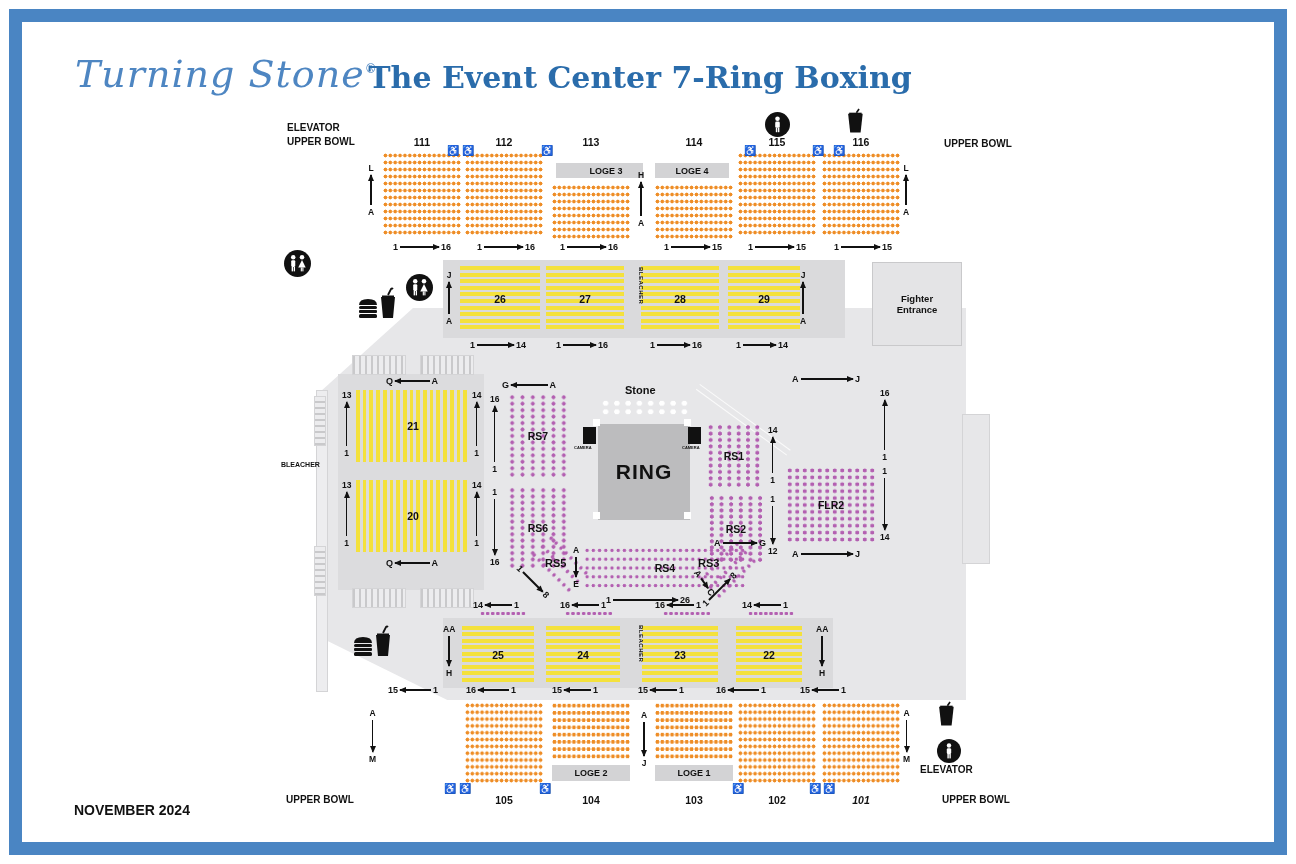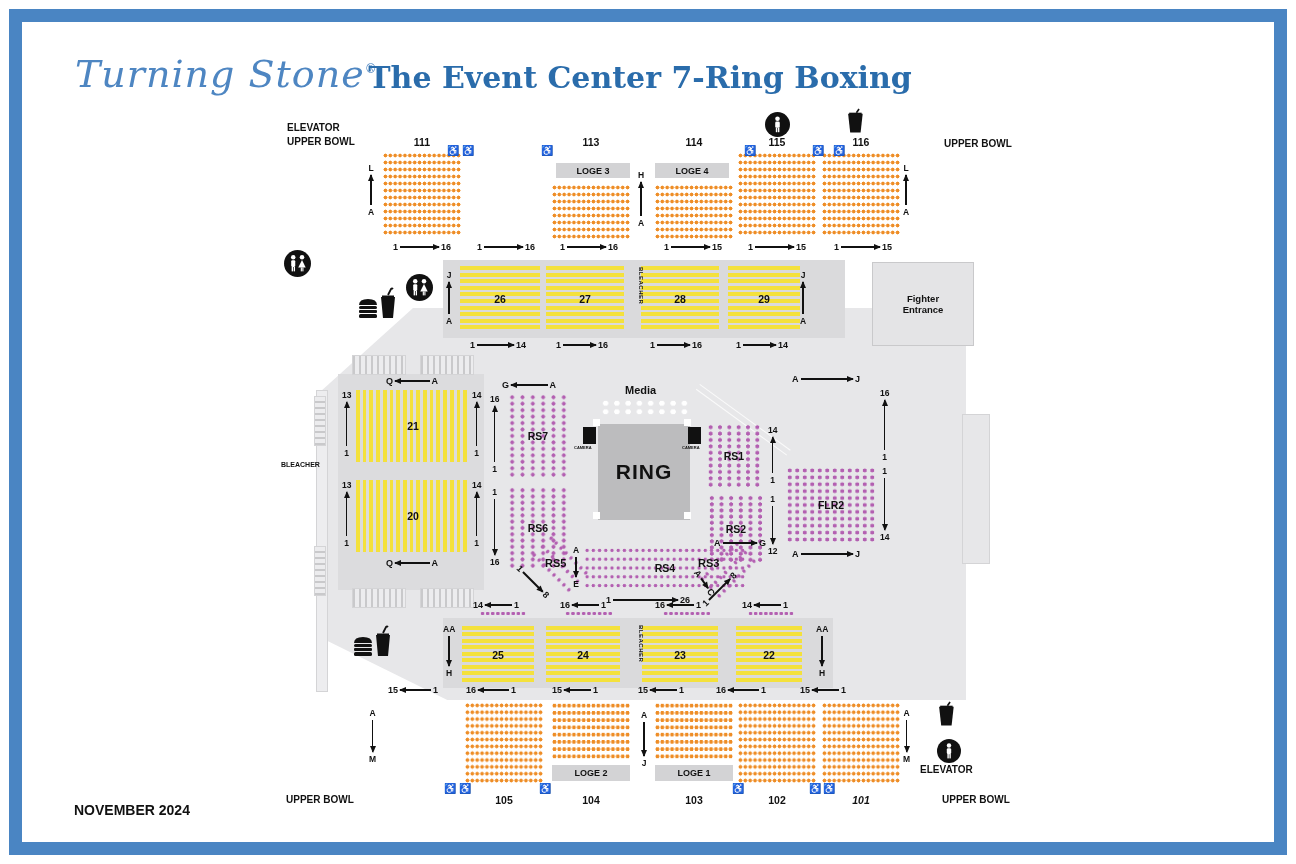--- a/index.html
+++ b/index.html
@@ -6,21 +6,21 @@
   #stage{position:relative;width:1296px;height:864px;background:#fff;overflow:hidden;}
   .frame{position:absolute;inset:9px;border:13px solid #4a85c3;z-index:40;pointer-events:none;}
   .logo{position:absolute;left:75px;top:52px;font-family:"DejaVu Serif",serif;font-style:italic;font-size:38px;color:#4e86c2;letter-spacing:1px;z-index:10;}
   .logo .reg{font-size:12px;vertical-align:super;}
   .title{position:absolute;left:360px;top:60px;width:560px;text-align:center;font-family:"DejaVu Serif",serif;font-weight:bold;font-size:30px;color:#2a6cab;z-index:10;}
   .struct{position:absolute;background:#e7e7e9;border:1px solid #d4d4d6;box-sizing:border-box;}
   .band{position:absolute;background:#dadadc;}
   .comb{position:absolute;background:repeating-linear-gradient(90deg,#c9c9cb 0 2px,#ececee 2px 6px);border:1px solid #d4d4d6;box-sizing:border-box;}
   .combv{position:absolute;background:repeating-linear-gradient(0deg,#c9c9cb 0 2px,#ececee 2px 6px);border:1px solid #d4d4d6;box-sizing:border-box;}
   .ring{position:absolute;left:598px;top:424px;width:92px;height:96px;background:#bcbcbe;z-index:2;display:flex;align-items:center;justify-content:center;font-weight:bold;font-size:21px;letter-spacing:1px;color:#111;}
-  .fe{position:absolute;left:872px;top:262px;width:102px;height:84px;background:#e4e4e6;border:1px solid #c9c9cb;box-sizing:border-box;display:flex;align-items:center;justify-content:center;text-align:center;font-weight:bold;font-size:9.5px;color:#111;z-index:2;}
+  .fe{position:absolute;left:872px;top:262px;width:90px;height:84px;background:#e4e4e6;border:1px solid #c9c9cb;box-sizing:border-box;display:flex;align-items:center;justify-content:center;text-align:center;font-weight:bold;font-size:9.5px;color:#111;z-index:2;}
   .aisle{position:absolute;left:700px;top:384px;width:112px;height:5px;border-top:1.5px solid #fafafa;border-bottom:1.5px solid #fafafa;transform:rotate(36deg);transform-origin:left top;z-index:2;}
   .sec{position:absolute;z-index:3;}
   .seclab{position:absolute;left:0;right:0;text-align:center;font-weight:bold;font-size:10.5px;color:#111;}
   .loge{position:absolute;background:#d3d3d5;display:flex;align-items:center;justify-content:center;font-weight:bold;font-size:9px;color:#111;z-index:3;}
   .lab{position:absolute;color:#111;font-weight:bold;white-space:nowrap;z-index:5;}
   .b11{font-size:11px;} .b10{font-size:10px;} .b9{font-size:14px;} .b7{font-size:7px;}
   .v6{font-size:6px;letter-spacing:.5px;} .micro{font-size:4px;}
   .arrow{position:absolute;display:flex;align-items:center;font-weight:bold;font-size:9px;color:#111;gap:2px;z-index:5;}
   .arrow.v{flex-direction:column;font-size:8.5px;}
   .aline{position:relative;background:#111;}
@@ -61,20 +61,23 @@
 
   <div class="ring">
       <span>RING</span>
     </div>
   <div class="fe">
       <span style="width:58px;">Fighter Entrance</span>
     </div>
 <div class="sec" style="left: 383px; top: 152px; width: 78px; height: 84px; background-image: radial-gradient(circle, rgb(238, 141, 38) 1.7px, transparent 2.2px); background-size: 4.875px 7px;">
       <div class="seclab" style="top: -16px;">111</div>
     </div>
+    <div class="sec" style="left: 465px; top: 152px; width: 78px; height: 84px; background-image: radial-gradient(circle, rgb(238, 141, 38) 1.7px, transparent 2.2px); background-size: 4.875px 7px;">
+      <div class="seclab" style="top: -16px;">112</div>
+    </div>
     <div class="sec" style="left: 552px; top: 184px; width: 78px; height: 56px; background-image: radial-gradient(circle, rgb(238, 141, 38) 1.7px, transparent 2.2px); background-size: 4.875px 7px;">
       <div class="seclab" style="top: -48px;">113</div>
     </div>
     <div class="sec" style="left: 655px; top: 184px; width: 78px; height: 56px; background-image: radial-gradient(circle, rgb(238, 141, 38) 1.7px, transparent 2.2px); background-size: 4.875px 7px;">
       <div class="seclab" style="top: -48px;">114</div>
     </div>
     <div class="sec" style="left: 738px; top: 152px; width: 78px; height: 84px; background-image: radial-gradient(circle, rgb(238, 141, 38) 1.7px, transparent 2.2px); background-size: 4.875px 7px;">
       <div class="seclab" style="top: -16px;">115</div>
     </div>
     <div class="sec" style="left: 822px; top: 152px; width: 78px; height: 84px; background-image: radial-gradient(circle, rgb(238, 141, 38) 1.7px, transparent 2.2px); background-size: 4.875px 7px;">
@@ -143,21 +146,21 @@
     </div>
     <div class="sec" style="left: 655px; top: 702px; width: 78px; height: 58px; background-image: radial-gradient(circle, rgb(238, 141, 38) 1.7px, transparent 2.2px); background-size: 4.875px 7.25px;">
       <div class="seclab" style="top: 92px;">103</div>
     </div>
     <div class="sec" style="left: 738px; top: 702px; width: 78px; height: 82px; background-image: radial-gradient(circle, rgb(238, 141, 38) 1.7px, transparent 2.2px); background-size: 4.875px 6.83333px;">
       <div class="seclab" style="top: 92px;">102</div>
     </div>
     <div class="sec" style="left: 822px; top: 702px; width: 78px; height: 82px; background-image: radial-gradient(circle, rgb(238, 141, 38) 1.7px, transparent 2.2px); background-size: 4.875px 6.83333px; font-style: italic;">
       <div class="seclab" style="top: 92px;">101</div>
     </div>
-    <div class="loge" style="left: 556px; top: 163px; width: 74px; height: 15px;">LOGE 3</div>
+    <div class="loge" style="left: 556px; top: 163px; width: 74px; height: 15px; padding-left: 13px;">LOGE 3</div>
     <div class="loge" style="left: 655px; top: 163px; width: 74px; height: 15px;">LOGE 4</div>
     <div class="loge" style="left: 552px; top: 765px; width: 78px; height: 16px;">LOGE 2</div>
     <div class="loge" style="left: 655px; top: 765px; width: 78px; height: 16px;">LOGE 1</div>
     <div class="arrow h" style="left: 393px; top: 242px; width: 58px;">
       <span>1</span>
       <div class="aline hd-r"></div>
       <span>16</span>
     </div>
     <div class="arrow h" style="left: 477px; top: 242px; width: 58px;">
       <span>1</span>
@@ -408,21 +411,21 @@
       <span>A</span>
       <div class="aline hd-r"></div>
       <span>C</span>
     </div>
     <div class="lab b10" style="left: 287px; top: 122px;">ELEVATOR</div>
     <div class="lab b10" style="left: 287px; top: 136px;">UPPER BOWL</div>
     <div class="lab b10" style="left: 944px; top: 138px;">UPPER BOWL</div>
     <div class="lab v6" style="left: 644px; top: 267px; transform: rotate(90deg); transform-origin: left top;">BLEACHER</div>
     <div class="lab b7" style="left: 281px; top: 461px;">BLEACHER</div>
     <div class="lab v6" style="left: 644px; top: 625px; transform: rotate(90deg); transform-origin: left top;">BLEACHER</div>
-    <div class="lab b11" style="left: 625px; top: 384px;">Media</div>
+    <div class="lab b11" style="left: 625px; top: 384px;">Stone</div>
     <div class="lab micro" style="left: 574px; top: 445px;">CAMERA</div>
     <div class="lab micro" style="left: 682px; top: 445px;">CAMERA</div>
     <div class="lab b11" style="left: 545px; top: 557px;">RS5</div>
     <div class="lab b11" style="left: 698px; top: 557px;">RS3</div>
     <div class="lab b10" style="left: 920px; top: 764px;">ELEVATOR</div>
     <div class="lab b10" style="left: 942px; top: 794px;">UPPER BOWL</div>
     <div class="lab b10" style="left: 286px; top: 794px;">UPPER BOWL</div>
     <div class="lab b9" style="left: 74px; top: 802px;">NOVEMBER 2024</div>
     <div class="icon" style="left: 284px; top: 250px;"><svg width="27" height="27" viewBox="0 0 24 24">
         <circle cx="12" cy="12" r="12" fill="#111"></circle>

